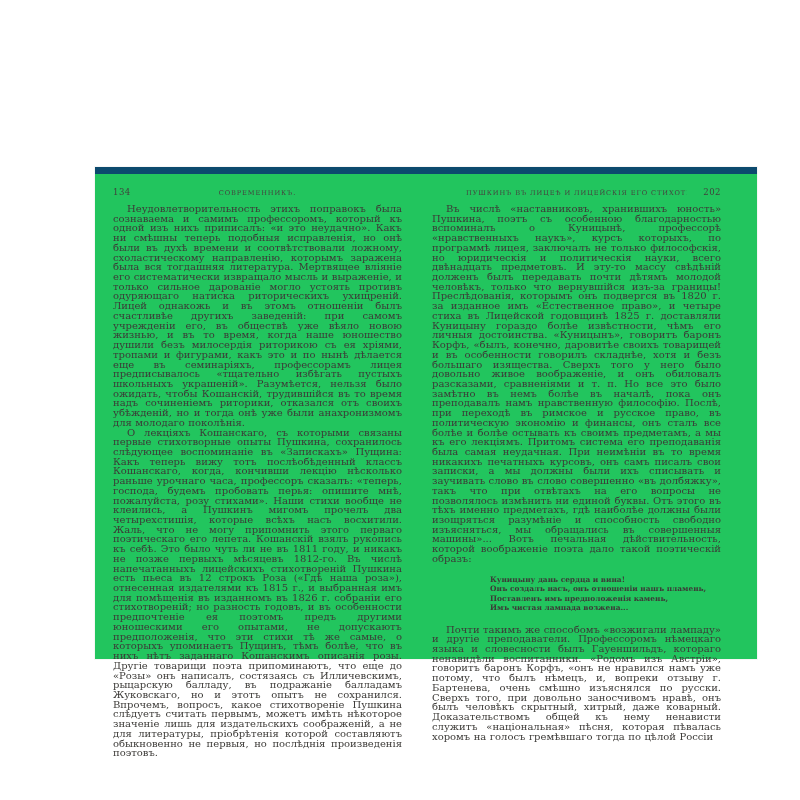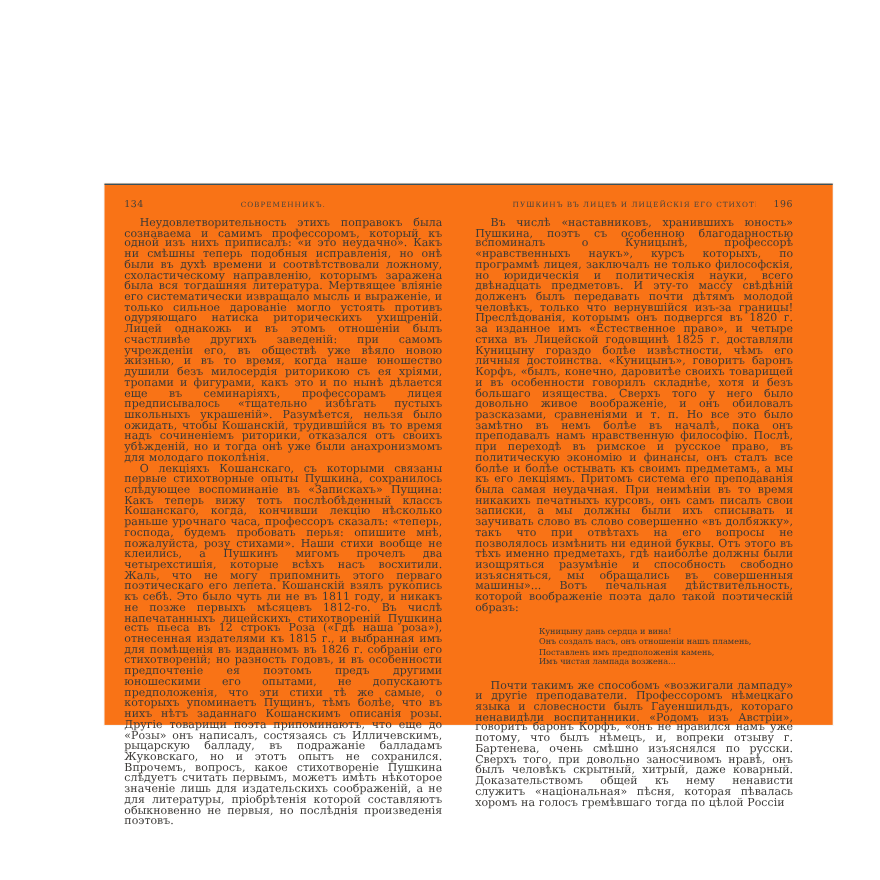--- a/index.html
+++ b/index.html
@@ -16,22 +16,22 @@
     height: 800px;
     background: #ffffff;
     overflow: hidden;
   }
   .spread {
     position: absolute;
     left: 95px;
     top: 167px;
     width: 662px;
     height: 492px;
-    background: #f97316;
-    border-top: 1px solid #0c4a6e;
+    background: #22c55e;
+    border-top: 7px solid #0c4a6e;
     box-shadow: 0 0 0 1px rgba(230,230,226,0.35);
     display: flex;
     box-sizing: border-box;
     padding: 13px 0 0 18px;
     color: #3c3a37;
   }
   .page {
     width: 289px;
     box-sizing: border-box;
   }
@@ -68,20 +68,21 @@
     word-spacing: 0.3px;
   }
   .verse {
     margin: 11px 0 12px 58px;
   }
   .verse-line {
     font-size: 7.4px;
     line-height: 9.5px;
     color: #3c3a37;
     text-align: left;
+    font-weight: bold;
   }
 </style>
 </head>
 <body>
 
 <div class="canvas">
   <div class="spread">
 
     <section class="page page-left">
       <header class="page-header">
@@ -92,21 +93,21 @@
       <div class="page-body">
         <p>Неудовлетворительность этихъ поправокъ была сознаваема и самимъ профессоромъ, который къ одной изъ нихъ приписалъ: «и это неудачно». Какъ ни смѣшны теперь подобныя исправленія, но онѣ были въ духѣ времени и соотвѣтствовали ложному, схоластическому направленію, которымъ заражена была вся тогдашняя литература. Мертвящее вліяніе его систематически извращало мысль и выраженіе, и только сильное дарованіе могло устоять противъ одуряющаго натиска риторическихъ ухищреній. Лицей однакожь и въ этомъ отношеніи былъ счастливѣе другихъ заведеній: при самомъ учрежденіи его, въ обществѣ уже вѣяло новою жизнью, и въ то время, когда наше юношество душили безъ милосердія риторикою съ ея хріями, тропами и фигурами, какъ это и по нынѣ дѣлается еще въ семинаріяхъ, профессорамъ лицея предписывалось «тщательно избѣгать пустыхъ школьныхъ украшеній». Разумѣется, нельзя было ожидать, чтобы Кошанскій, трудившійся въ то время надъ сочиненіемъ риторики, отказался отъ своихъ убѣжденій, но и тогда онѣ уже были анахронизмомъ для молодаго поколѣнія.</p>
         <p>О лекціяхъ Кошанскаго, съ которыми связаны первые стихотворные опыты Пушкина, сохранилось слѣдующее воспоминаніе въ «Запискахъ» Пущина: Какъ теперь вижу тотъ послѣобѣденный классъ Кошанскаго, когда, кончивши лекцію нѣсколько раньше урочнаго часа, профессоръ сказалъ: «теперь, господа, будемъ пробовать перья: опишите мнѣ, пожалуйста, розу стихами». Наши стихи вообще не клеились, а Пушкинъ мигомъ прочелъ два четырехстишія, которые всѣхъ насъ восхитили. Жаль, что не могу припомнить этого перваго поэтическаго его лепета. Кошанскій взялъ рукопись къ себѣ. Это было чуть ли не въ 1811 году, и никакъ не позже первыхъ мѣсяцевъ 1812-го. Въ числѣ напечатанныхъ лицейскихъ стихотвореній Пушкина есть пьеса въ 12 строкъ Роза («Гдѣ наша роза»), отнесенная издателями къ 1815 г., и выбранная имъ для помѣщенія въ изданномъ въ 1826 г. собраніи его стихотвореній; но разность годовъ, и въ особенности предпочтеніе ея поэтомъ предъ другими юношескими его опытами, не допускаютъ предположенія, что эти стихи тѣ же самые, о которыхъ упоминаетъ Пущинъ, тѣмъ болѣе, что въ нихъ нѣтъ заданнаго Кошанскимъ описанія розы. Другіе товарищи поэта припоминаютъ, что еще до «Розы» онъ написалъ, состязаясь съ Илличевскимъ, рыцарскую балладу, въ подражаніе балладамъ Жуковскаго, но и этотъ опытъ не сохранился. Впрочемъ, вопросъ, какое стихотвореніе Пушкина слѣдуетъ считать первымъ, можетъ имѣть нѣкоторое значеніе лишь для издательскихъ соображеній, а не для литературы, пріобрѣтенія которой составляютъ обыкновенно не первыя, но послѣднія произведенія поэтовъ.</p>
       </div>
     </section>
 
     <section class="page page-right">
       <header class="page-header">
         <span></span>
         <span class="running-title">ПУШКИНЪ ВЪ ЛИЦЕѢ И ЛИЦЕЙСКІЯ ЕГО СТИХОТВ.</span>
-        <span class="page-num right">196</span>
+        <span class="page-num right">202</span>
       </header>
       <div class="page-body">
         <p>Въ числѣ «наставниковъ, хранившихъ юность» Пушкина, поэтъ съ особенною благодарностью вспоминалъ о Куницынѣ, профессорѣ «нравственныхъ наукъ», курсъ которыхъ, по программѣ лицея, заключалъ не только философскія, но юридическія и политическія науки, всего двѣнадцать предметовъ. И эту-то массу свѣдѣній долженъ былъ передавать почти дѣтямъ молодой человѣкъ, только что вернувшійся изъ-за границы! Преслѣдованія, которымъ онъ подвергся въ 1820 г. за изданное имъ «Естественное право», и четыре стиха въ Лицейской годовщинѣ 1825 г. доставляли Куницыну гораздо болѣе извѣстности, чѣмъ его личныя достоинства. «Куницынъ», говоритъ баронъ Корфъ, «былъ, конечно, даровитѣе своихъ товарищей и въ особенности говорилъ складнѣе, хотя и безъ большаго изящества. Сверхъ того у него было довольно живое воображеніе, и онъ обиловалъ разсказами, сравненіями и т. п. Но все это было замѣтно въ немъ болѣе въ началѣ, пока онъ преподавалъ намъ нравственную философію. Послѣ, при переходѣ въ римское и русское право, въ политическую экономію и финансы, онъ сталъ все болѣе и болѣе остывать къ своимъ предметамъ, а мы къ его лекціямъ. Притомъ система его преподаванія была самая неудачная. При неимѣніи въ то время никакихъ печатныхъ курсовъ, онъ самъ писалъ свои записки, а мы должны были ихъ списывать и заучивать слово въ слово совершенно «въ долбяжку», такъ что при отвѣтахъ на его вопросы не позволялось измѣнить ни единой буквы. Отъ этого въ тѣхъ именно предметахъ, гдѣ наиболѣе должны были изощряться разумѣніе и способность свободно изъясняться, мы обращались въ совершенныя машины»... Вотъ печальная дѣйствительность, которой воображеніе поэта дало такой поэтическій образъ:</p>
         <div class="verse">
           <div class="verse-line">Куницыну дань сердца и вина!</div>
           <div class="verse-line">Онъ создалъ насъ, онъ отношеніи нашъ пламень,</div>
           <div class="verse-line">Поставленъ имъ предположенія камень,</div>
           <div class="verse-line">Имъ чистая лампада возжена...</div>
         </div>
         <p>Почти такимъ же способомъ «возжигали лампаду» и другіе преподаватели. Профессоромъ нѣмецкаго языка и словесности былъ Гауеншильдъ, котораго ненавидѣли воспитанники. «Родомъ изъ Австріи», говоритъ баронъ Корфъ, «онъ не нравился намъ уже потому, что былъ нѣмецъ, и, вопреки отзыву г. Бартенева, очень смѣшно изъяснялся по русски. Сверхъ того, при довольно заносчивомъ нравѣ, онъ былъ человѣкъ скрытный, хитрый, даже коварный. Доказательствомъ общей къ нему ненависти служитъ «національная» пѣсня, которая пѣвалась хоромъ на голосъ гремѣвшаго тогда по цѣлой Россіи</p>

